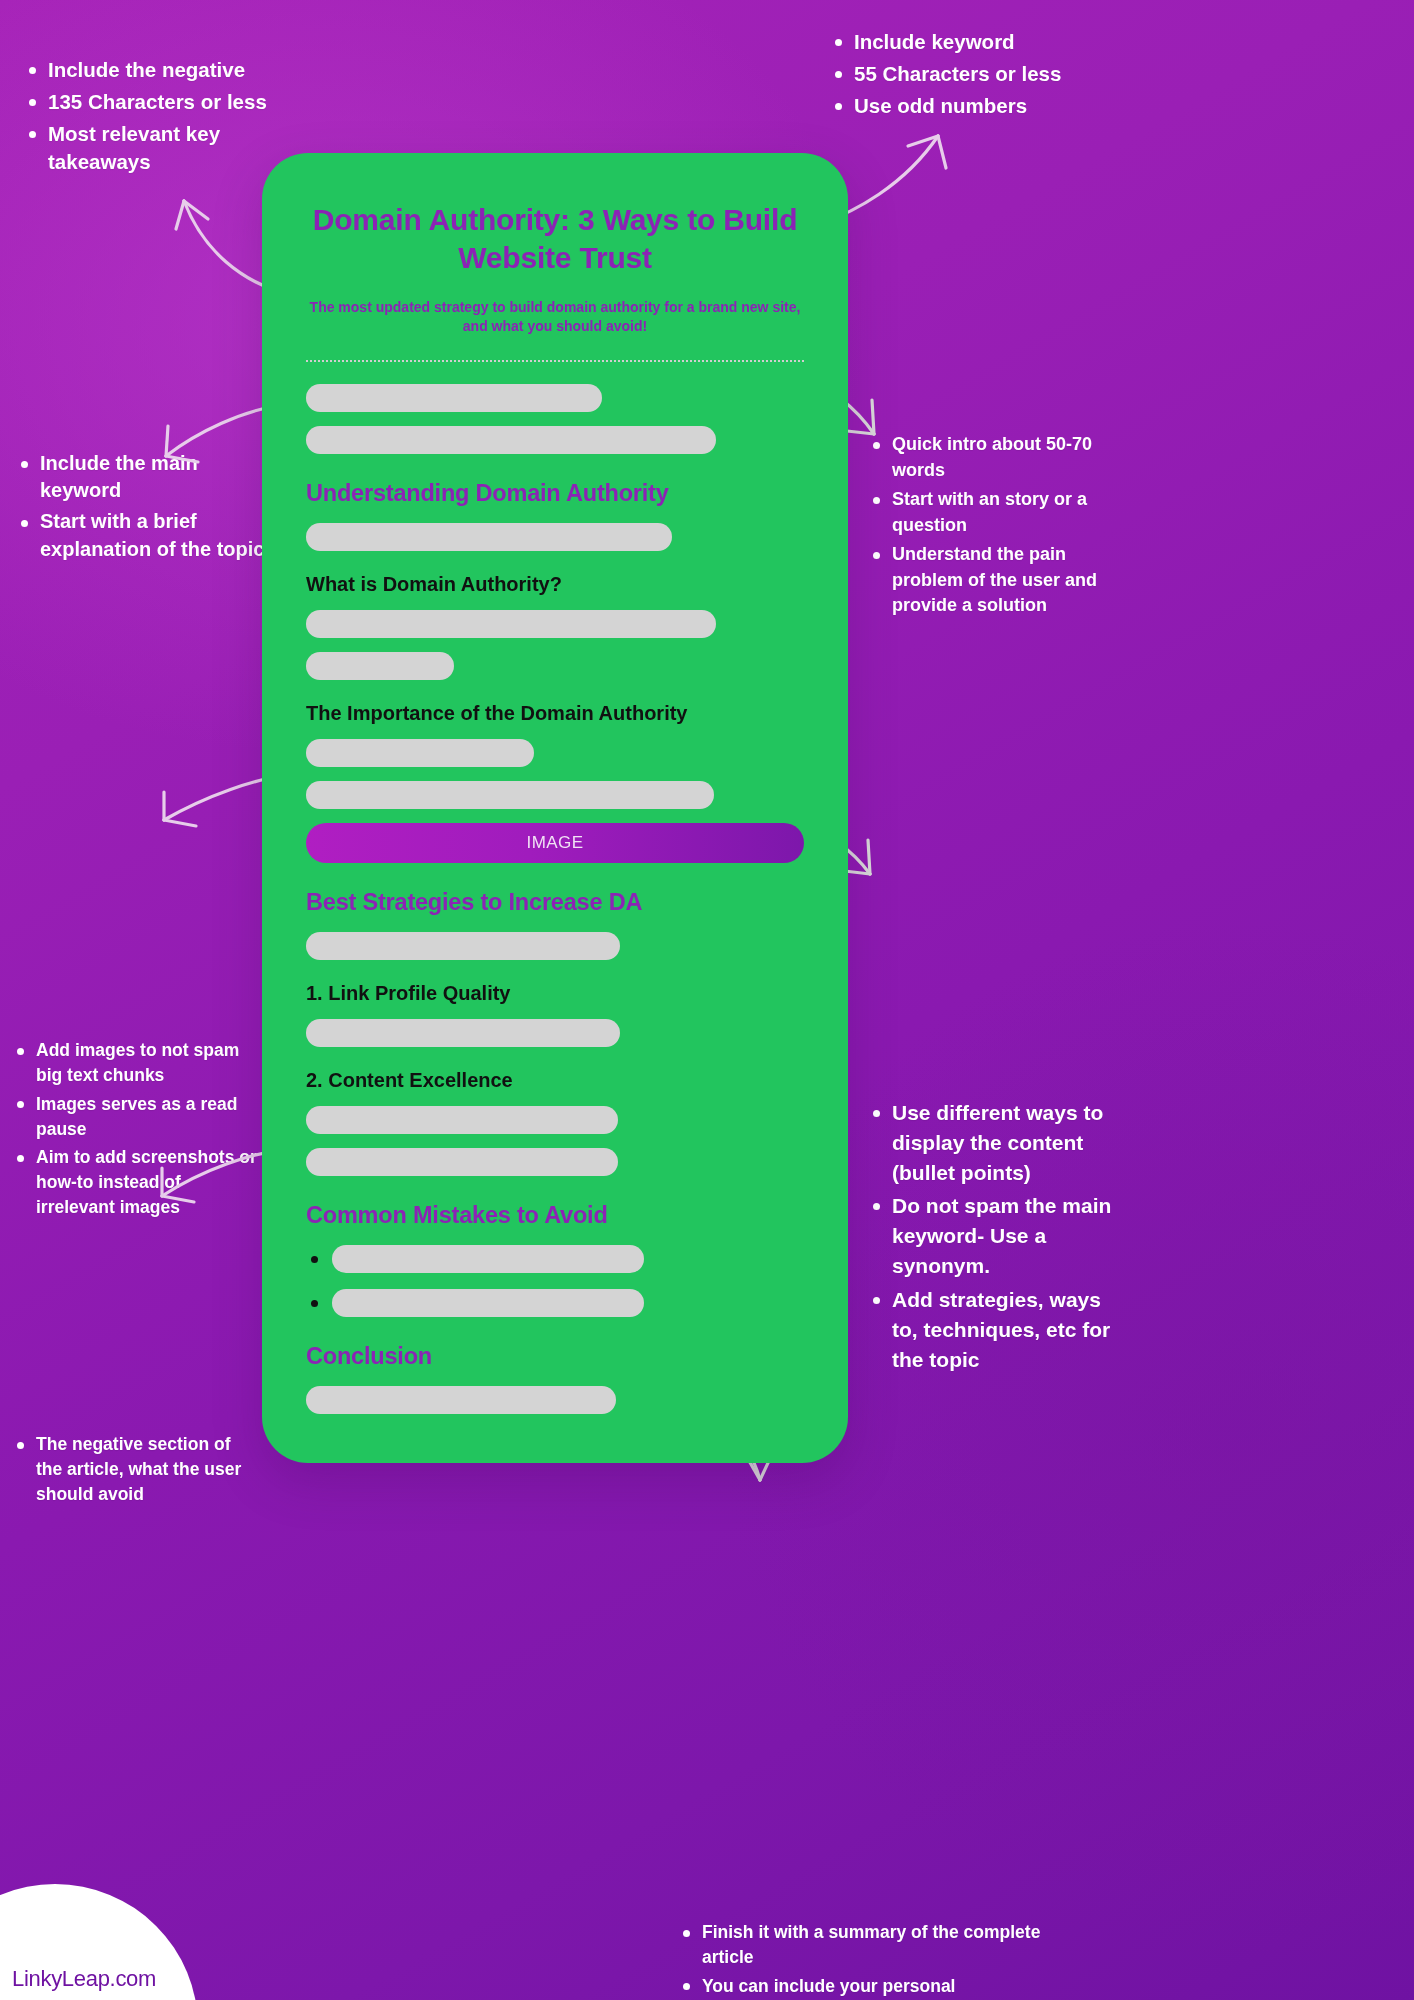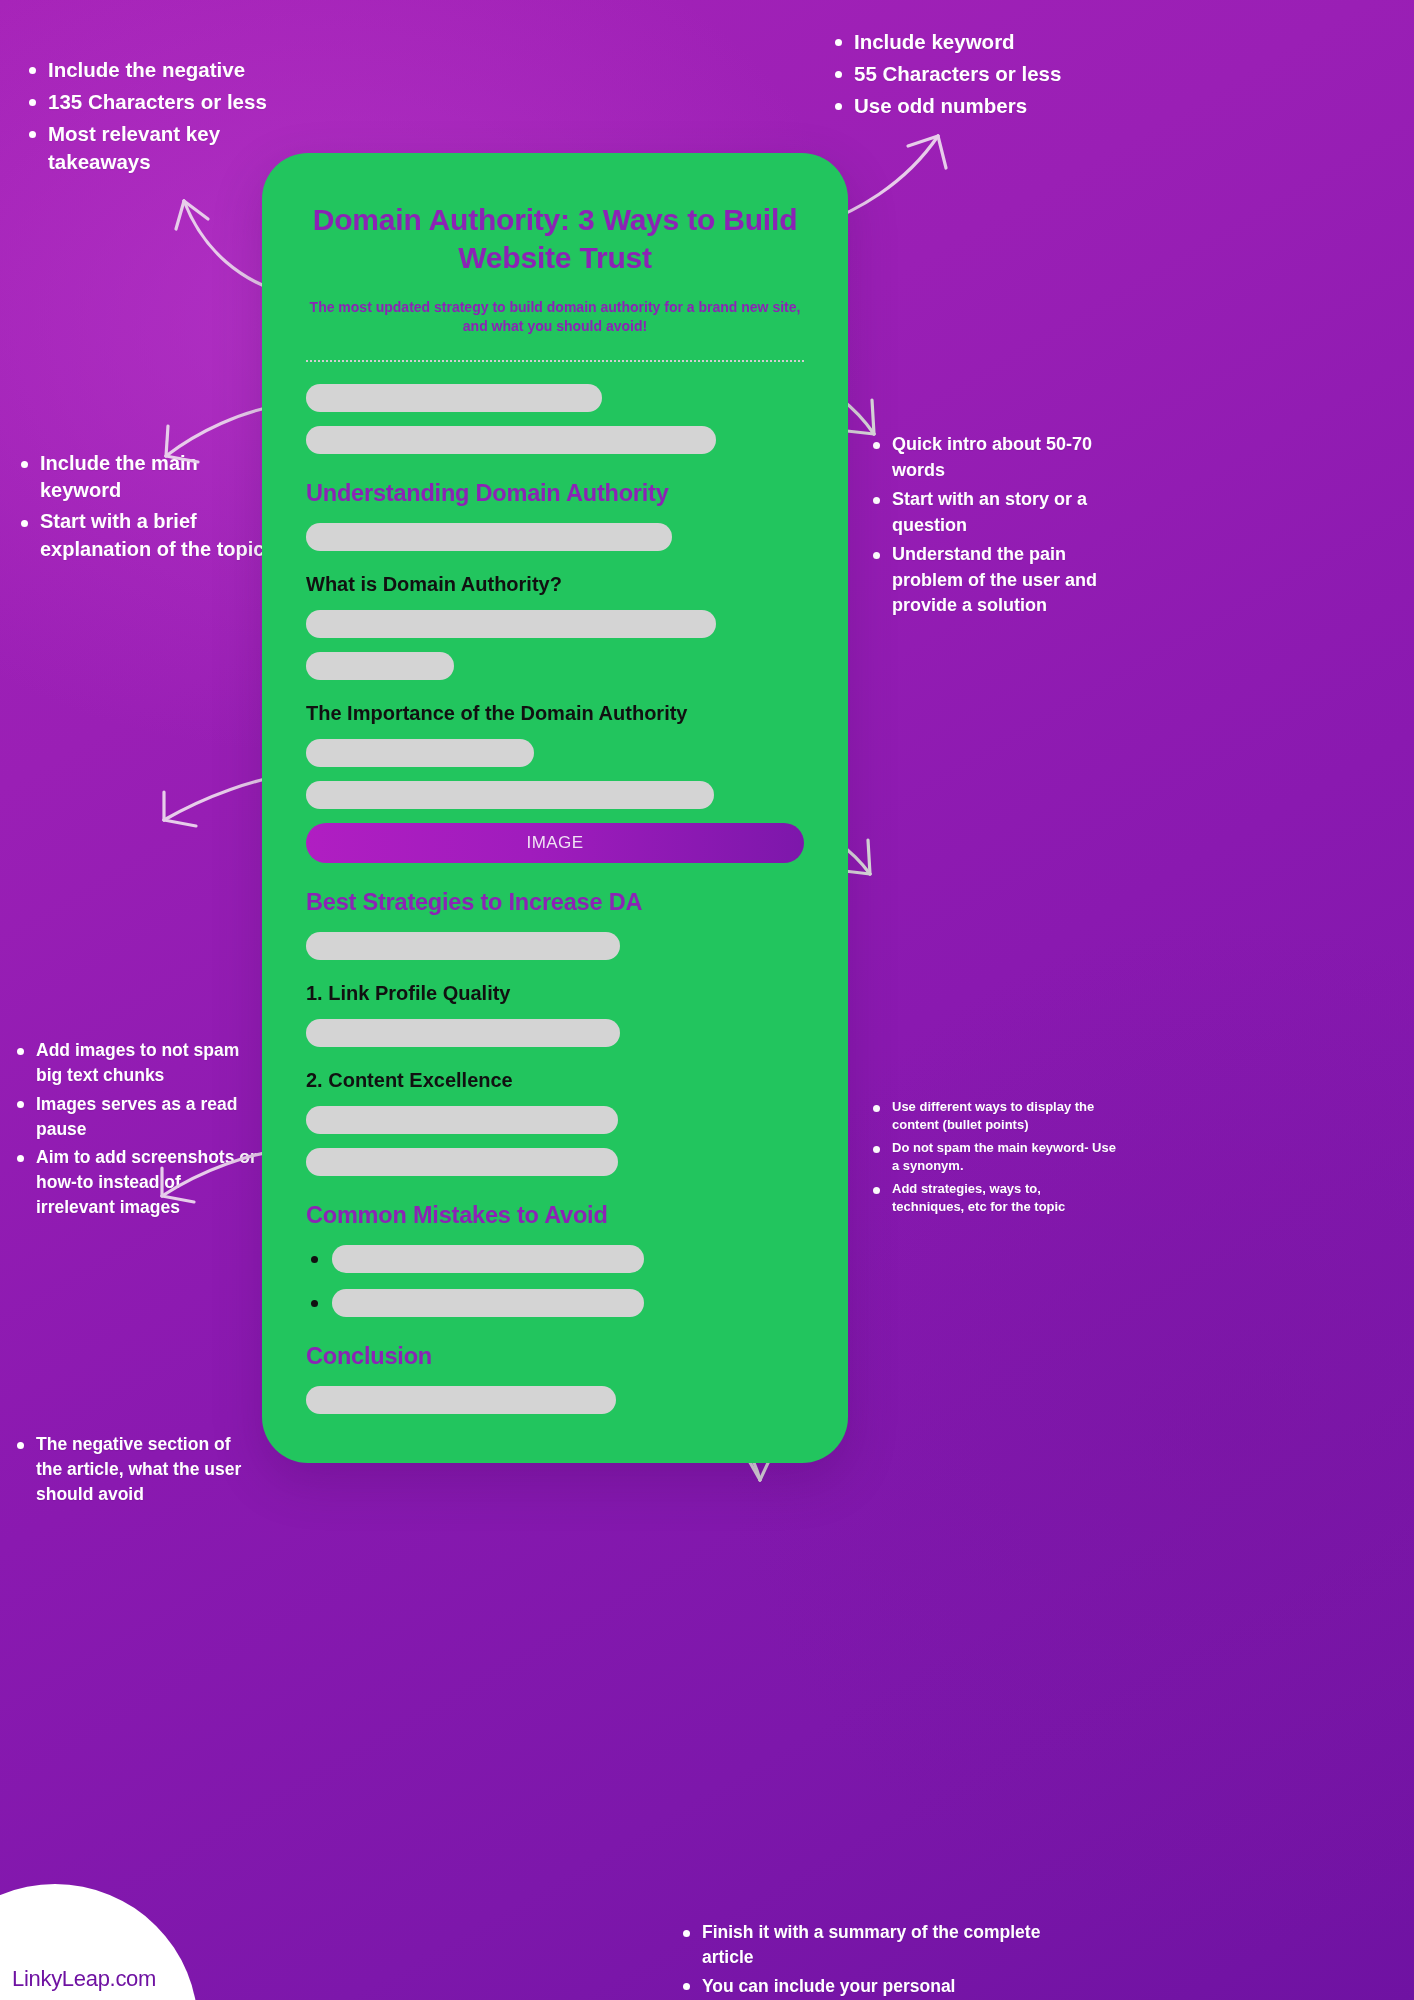--- a/index.html
+++ b/index.html
@@ -26,21 +26,21 @@
   }
   .note li::before{
     content:""; position:absolute; left:7px; top:.56em;
     width:7px; height:7px; border-radius:50%; background:#fff;
   }
   .n-top-left   { left:22px;  top:56px;  width:250px; font-size:20.5px; }
   .n-top-right  { left:828px; top:28px;  width:330px; font-size:20.5px; }
   .n-mid-left   { left:14px;  top:450px; width:255px; font-size:20px;   }
   .n-mid-right  { left:866px; top:432px; width:250px; font-size:18px;   }
   .n-img-left   { left:10px;  top:1038px;width:250px; font-size:17.5px; }
-  .n-strat-right{ left:866px; top:1098px;width:250px; font-size:13px; }
+  .n-strat-right{ left:866px; top:1098px;width:250px; font-size:21px; }
   .n-neg-left   { left:10px;  top:1432px;width:250px; font-size:17.5px; }
   .n-bottom     { left:676px; top:1920px;width:420px; font-size:17.5px; }
   .n-mid-left li, .n-top-left li, .n-top-right li { line-height:1.36; }
   .n-top-left li + li, .n-top-right li + li,
   .n-mid-left li + li, .n-mid-right li + li,
   .n-img-left li + li, .n-strat-right li + li,
   .n-neg-left li + li, .n-bottom li + li { margin-top:4px; }
 
   
   .arrow { position:absolute; pointer-events:none; }

